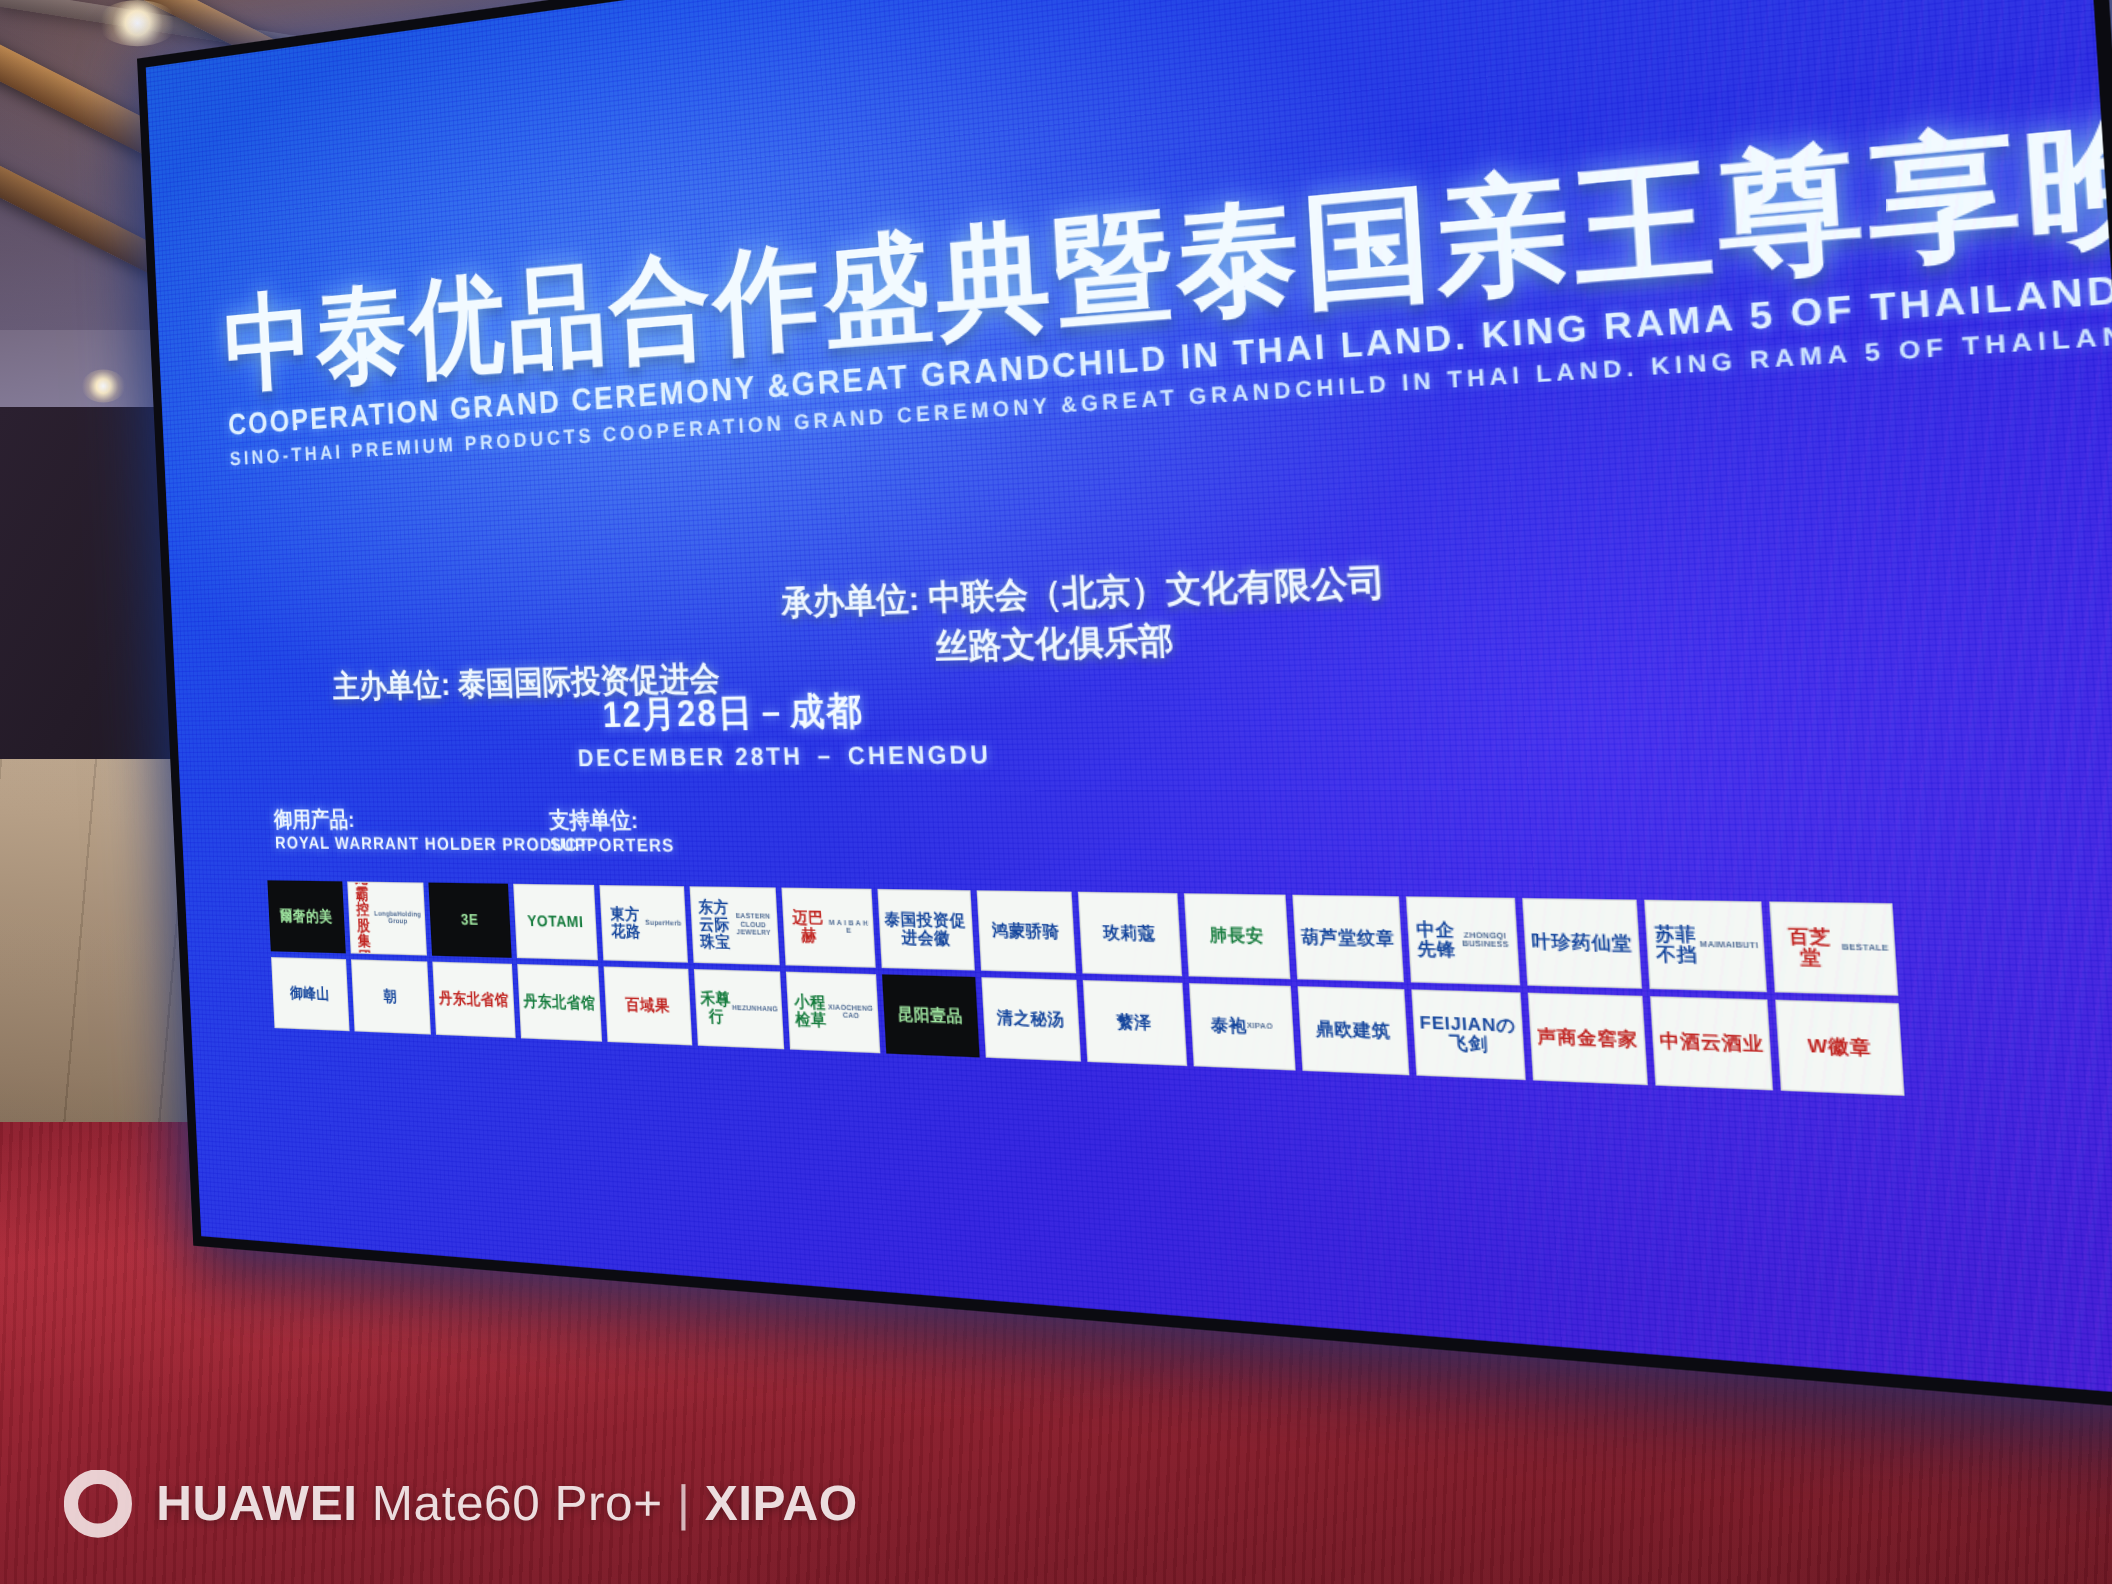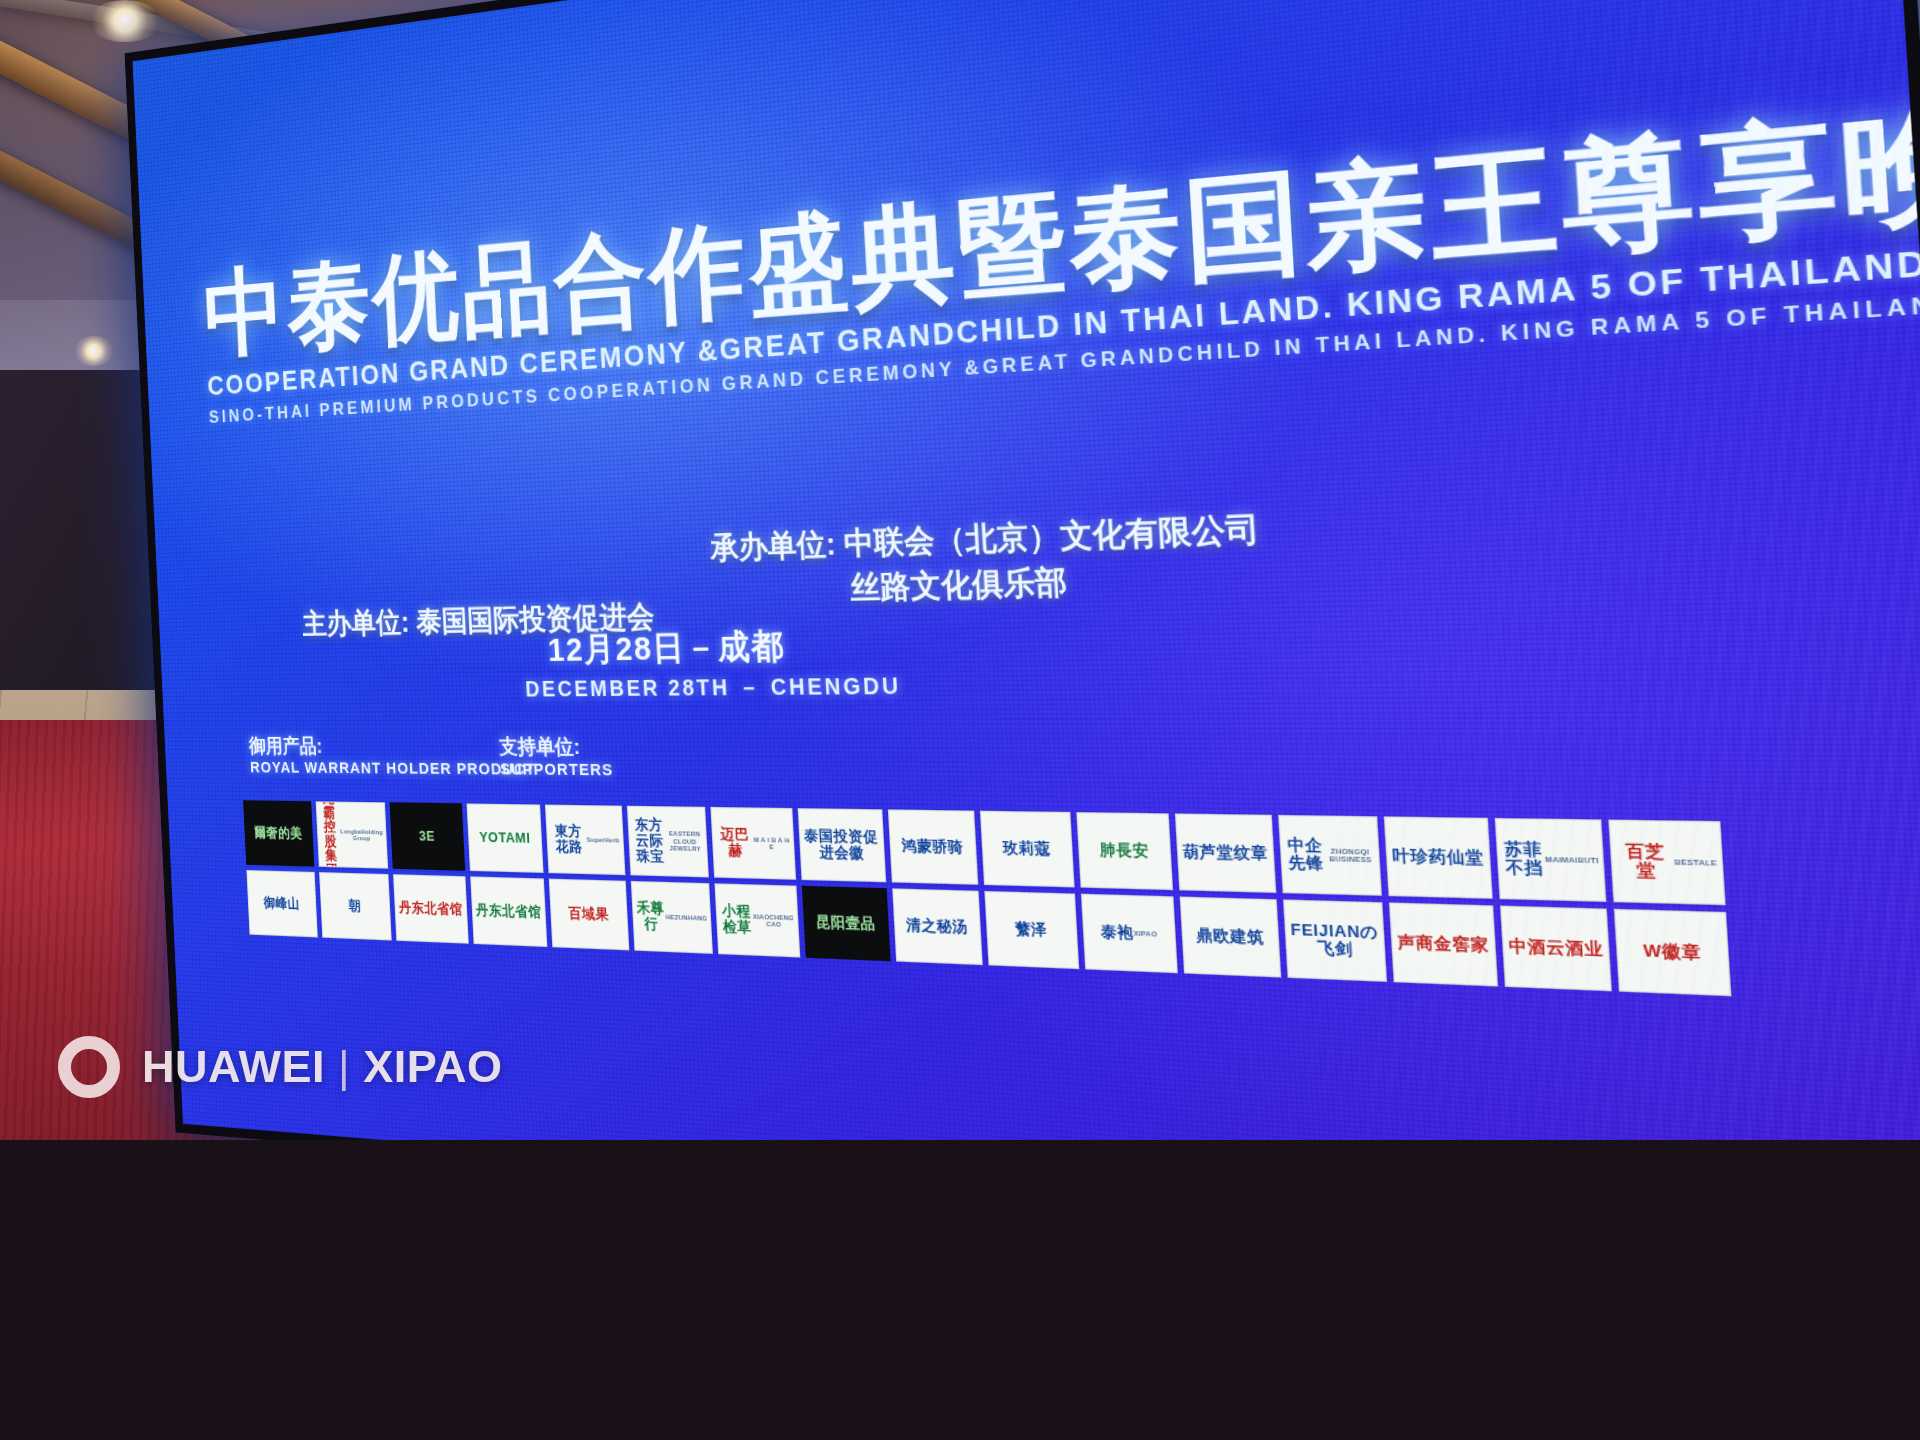--- a/index.html
+++ b/index.html
@@ -3,21 +3,21 @@
 <meta charset="utf-8">
 <style>
   * { box-sizing: border-box; margin: 0; padding: 0; }
   html, body {
     width: 1920px; height: 1440px;
     overflow: hidden;
     font-family: "Liberation Sans", sans-serif;
     background: #1a1018;
   }
 
-  #stage { position: relative; width: 1920px; height: 1140px; overflow: hidden; padding-left: 33px; }
+  #stage { position: relative; width: 1920px; height: 1440px; overflow: hidden; padding-left: 33px; }
 
   
   .ceiling {
     position: absolute; left: 0; top: 0; width: 1920px; height: 430px;
     background:
       radial-gradient(ellipse 900px 300px at 18% 10%, rgba(255,170,90,0.30), rgba(255,170,90,0) 62%),
       radial-gradient(ellipse 1100px 420px at 62% 0%, rgba(150,130,190,0.55), rgba(90,70,130,0) 70%),
       linear-gradient(170deg, #4c3f52 0%, #6d5f74 30%, #8d86a6 58%, #6b5f7d 88%, #3a3046 100%);
   }
   .ceiling-beam {
@@ -414,18 +414,19 @@
         </div>
 
       </div>
     </div>
   </div>
 
   <div class="watermark">
     <div class="wm-ring"></div>
     <div class="wm-text">
       <span class="wm-brand">HUAWEI</span>
+      <span class="wm-model">Mate60 Pro+</span>
       <span class="wm-bar">|</span>
       <span class="wm-xmage">XIPAO</span>
     </div>
   </div>
 
 </div>
 
 </body></html>

